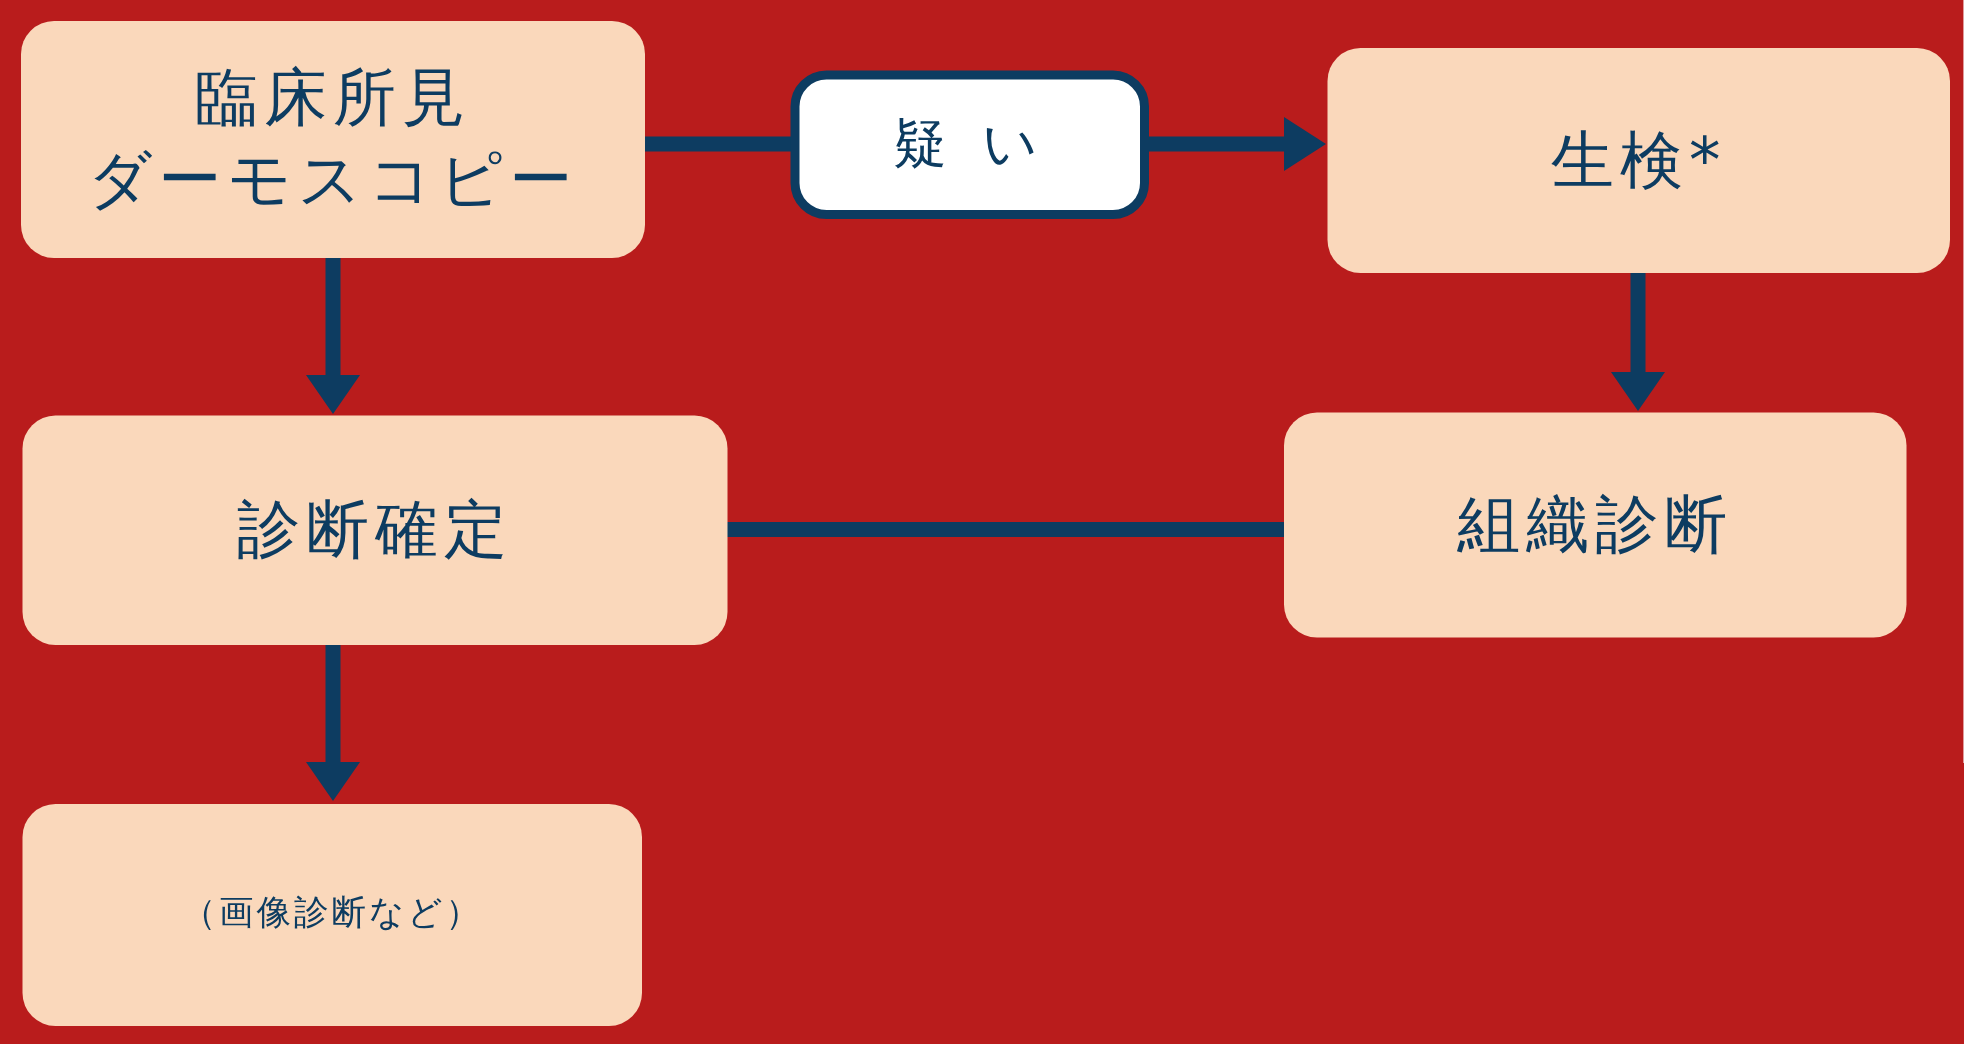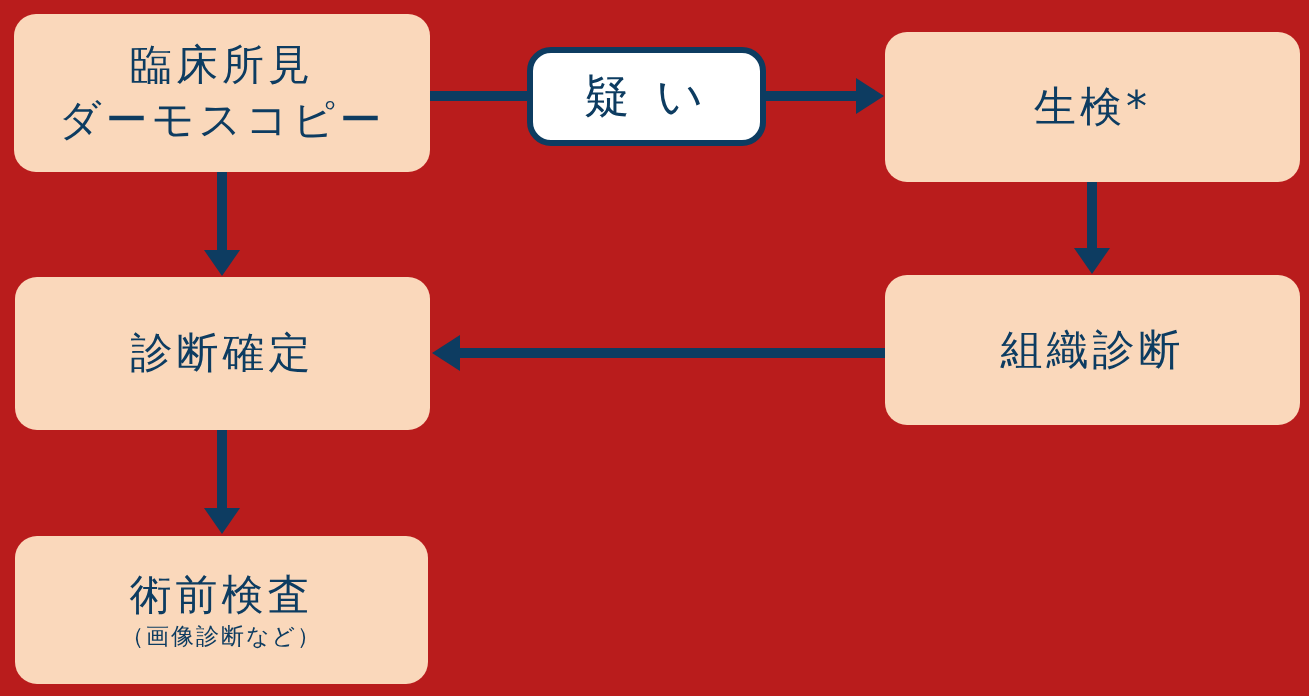--- a/index.html
+++ b/index.html
@@ -56,29 +56,29 @@
   .edge-label {
     position: absolute;
     z-index: 2;
     background: var(--label-bg);
     border: 6px solid var(--ink);
     border-radius: 24px;
     display: flex;
     align-items: center;
     justify-content: center;
     color: var(--ink);
-    font-size: 46px;
+    font-size: 36px;
     font-weight: 500;
     letter-spacing: 6px;
     box-sizing: border-box;
   }
   #node-clinical { left: 14px;  top: 14px;  width: 416px; height: 158px; }
   #node-biopsy   { left: 885px; top: 20px;  width: 415px; height: 150px; margin-top: 12px; }
-  #node-confirm  { left: 15px;  top: 277px; width: 415px; height: 153px; }
-  #node-tissue   { left: 885px; top: 275px; width: 415px; height: 150px; }
+  #node-confirm  { left: 15px;  top: 277px; width: 470px; height: 153px; }
+  #node-tissue   { left: 856px; top: 275px; width: 415px; height: 150px; }
   #node-preop    { left: 15px;  top: 536px; width: 413px; height: 148px; }
   #label-suspicion { left: 527px; top: 47px; width: 239px; height: 99px; }
 </style>
 </head>
 <body>
 
 <div class="canvas">
 
   <svg class="edges-layer" width="1309" height="696" viewBox="0 0 1309 696">
 
@@ -123,17 +123,16 @@
 
   <div class="node" id="node-confirm">
     <span>診断確定</span>
   </div>
 
   <div class="node" id="node-tissue">
     <span>組織診断</span>
   </div>
 
   <div class="node" id="node-preop">
-    <span>術前検査</span>
     <span class="sub">（画像診断など）</span>
   </div>
 
 </div>
 
 </body></html>

